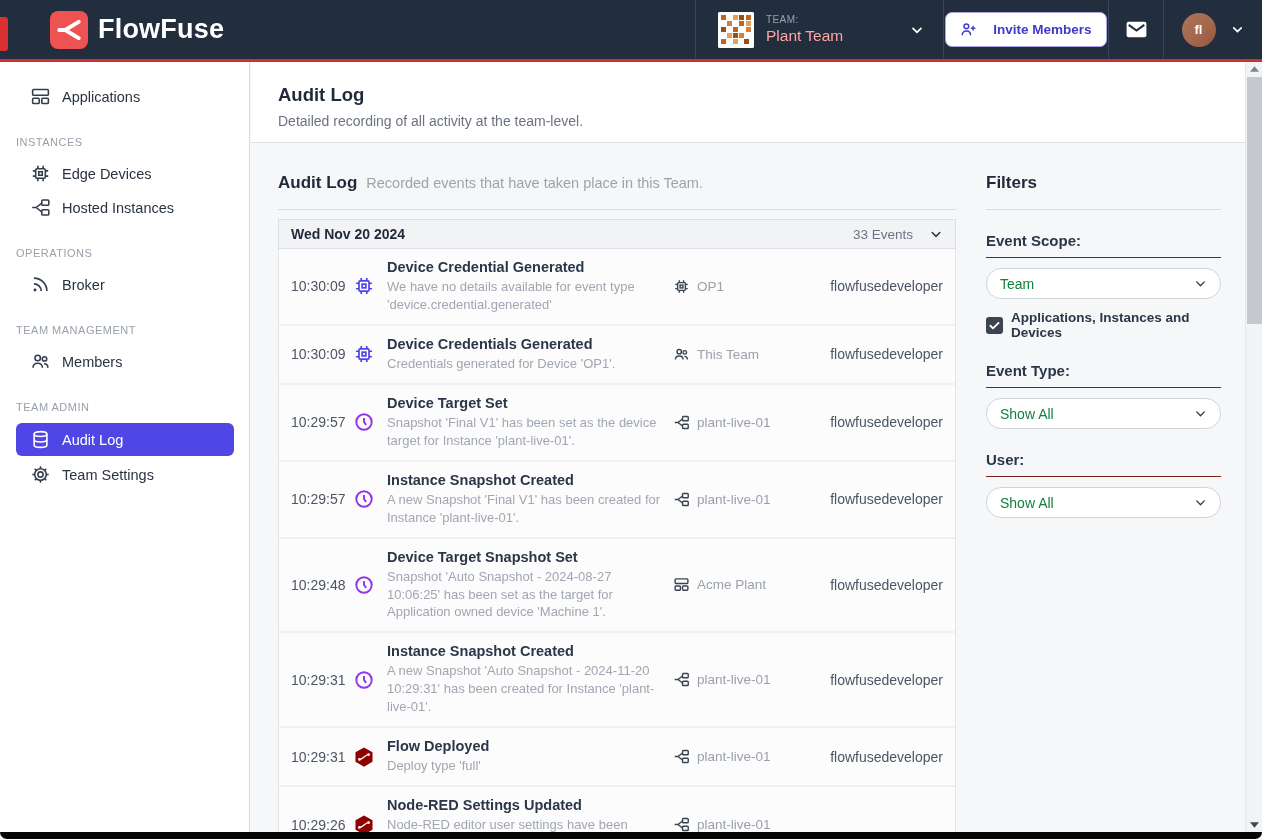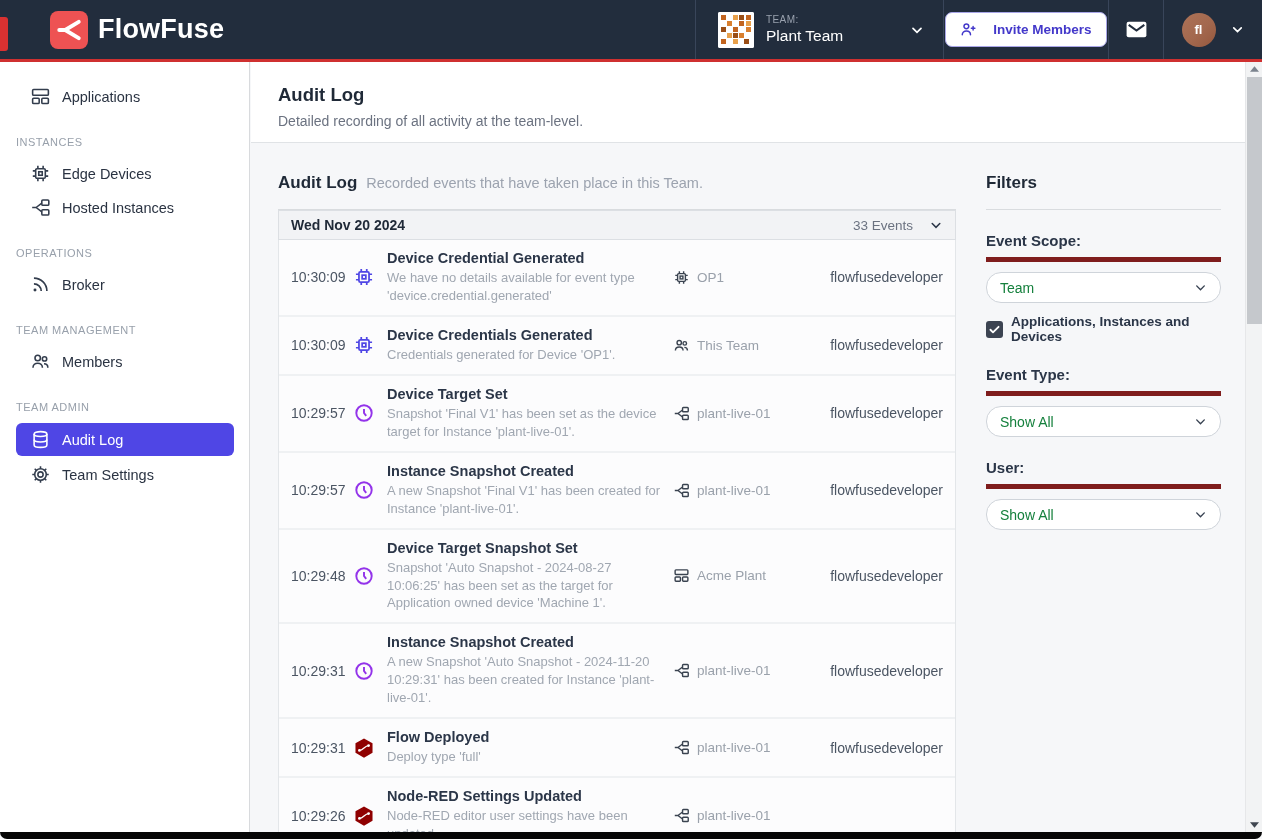--- a/index.html
+++ b/index.html
@@ -19,21 +19,21 @@
   .red-sliver { position:absolute; left:0; top:17px; width:8px; height:34px;
     background:#d93131; border-radius:0 3px 3px 0; }
   .brand-wrap { display:flex; align-items:center; gap:10px; padding-left:50px; flex:1; }
   .logo-box { width:38px; height:38px; background:#ee5253; border-radius:8px;
     display:flex; align-items:center; justify-content:center; }
   .brand-name { color:#fff; font-size:27px; font-weight:700; letter-spacing:.2px; }
   .nav-seg { display:flex; align-items:center; border-left:1px solid #39455a; }
   .team-box { width:248px; padding:0 18px 0 22px; gap:12px; cursor:pointer; }
   .team-texts { flex:1; line-height:1.15; }
   .team-label { font-size:10px; color:#99a1ae; letter-spacing:.4px; }
-  .team-name { font-size:15.5px; color:#ffffff; font-weight:500; margin-top:2px; }
+  .team-name { font-size:15.5px; color:#fca5a5; font-weight:500; margin-top:2px; }
   .identicon { width:36px; height:36px; background:#fff; border-radius:2px; flex:0 0 auto; }
   .invite-seg { width:165px; justify-content:center; }
   .invite-btn { display:flex; align-items:center; gap:16px; background:#fff;
     border:1px solid #a9a6e8; border-radius:7px; height:35px; padding:10px 14px;
     color:#4338ca; font-weight:700; font-size:13.5px; cursor:pointer; }
   .mail-seg { width:55px; justify-content:center; cursor:pointer; }
   .user-seg { flex:0 0 99px; justify-content:center; gap:14px; cursor:pointer; }
   .avatar { width:34px; height:34px; border-radius:50%;
     background:linear-gradient(135deg,#ad7257 0%,#a3684e 55%,#95573d 100%);
     color:#fff; font-size:13px; font-weight:700; display:flex; align-items:center; justify-content:center; }
@@ -55,21 +55,21 @@
   .page-title { font-size:18.5px; font-weight:700; color:#1f2937; }
   .page-subtitle { font-size:14px; color:#6b7280; margin-top:7px; }
   .content { flex:1; padding:30px 25px 0 27px; display:grid;
     grid-template-columns:678px 235px; column-gap:30px; align-content:start; overflow:hidden; }
 
   .section-head { display:flex; align-items:baseline; gap:9px; }
   .section-title { font-size:17px; font-weight:700; color:#1f2937; }
   .section-subtitle { font-size:14.5px; color:#9ca3af; }
   .rule { border:0; border-top:1px solid #d9dcdf; margin-top:16px; }
 
-  .date-header { height:30px; background:#f2f3f5; border:1px solid #dcdfe3;
+  .date-header { margin-top:9px; height:30px; background:#f2f3f5; border:1px solid #dcdfe3;
     display:flex; align-items:center; justify-content:space-between; padding:0 12px; }
   .date-label { font-size:14px; font-weight:700; color:#1f2937; }
   .date-right { display:flex; align-items:center; gap:16px; }
   .events-count { font-size:13.5px; color:#6b7280; }
 
   .event-list { border:1px solid #e3e6e9; border-top:none; background:#fcfcfd; }
   .row { display:grid; grid-template-columns:54px 26px 278px 140px 1fr; column-gap:8px;
     align-items:center; padding:10px 12px; border-bottom:2px solid #eff1f3; background:#fcfcfd; }
   .row:last-child { border-bottom:none; }
   .col-time { font-size:14px; color:#4b5563; }
@@ -78,21 +78,21 @@
   .ev-desc { font-size:13px; color:#a0a7b1; line-height:1.38; }
   .col-scope { display:flex; align-items:center; gap:7px; }
   .scope-ico { width:17px; height:17px; color:#3a4350; flex:0 0 auto; }
   .scope-lbl { font-size:13.5px; color:#9aa1ab; }
   .col-user { font-size:14px; color:#4b5563; text-align:right; }
   .ico-indigo { color:#4f46e5; }
   .ico-purple { color:#9333ea; }
 
   
   .filters-title { font-size:17px; font-weight:700; color:#1f2937; }
-  .filter-label { margin-top:22px; padding-bottom:8px; border-bottom:5px solid #7f1d1d;
+  .filter-label { margin-top:22px; padding-bottom:8px; border-bottom:1px solid #7f1d1d;
     font-size:15px; font-weight:700; color:#2b3648; }
   .select { margin-top:10px; height:31px; background:#fff; border:1px solid #cfd4da;
     border-radius:15px; display:flex; align-items:center; justify-content:space-between;
     padding:0 13px; font-size:14px; color:#15803d; cursor:pointer; }
   .check-row { margin-top:11px; display:flex; align-items:center; gap:8px; }
   .checkbox { width:17px; height:17px; background:#3c4452; border-radius:3px;
     display:flex; align-items:center; justify-content:center; cursor:pointer; flex:0 0 auto; }
   .check-label { font-size:13.5px; font-weight:700; color:#2b3648; }
 
   

